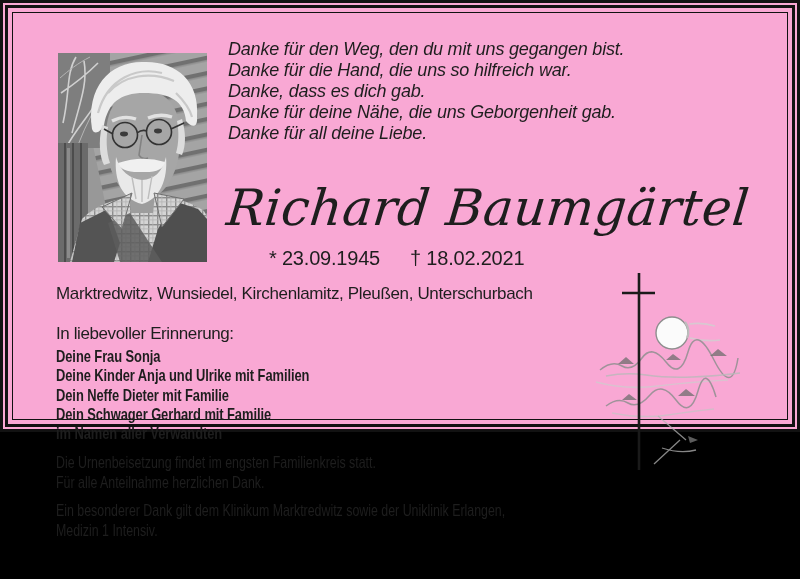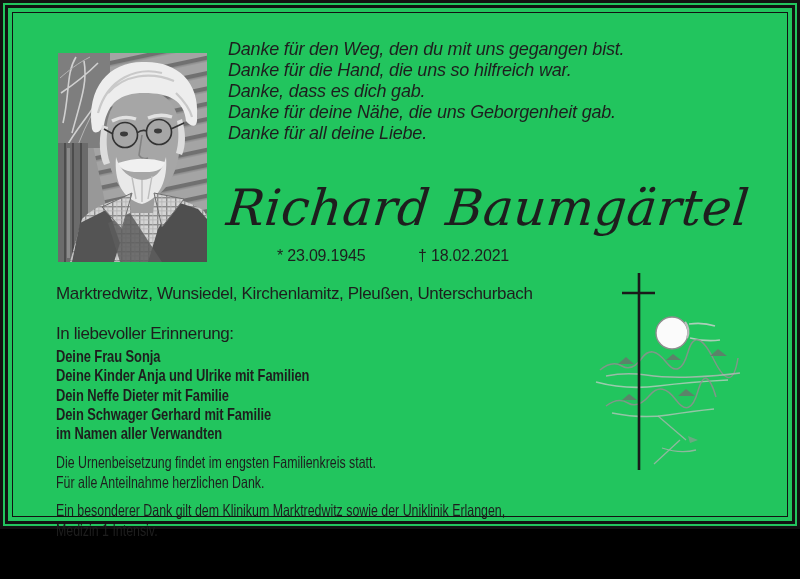--- a/index.html
+++ b/index.html
@@ -1,29 +1,29 @@
 <!DOCTYPE html>
 <html><head>
 <meta charset="utf-8">
 <style>
   html,body{margin:0;padding:0;background:#000;}
   body{width:800px;height:579px;overflow:hidden;position:relative;
        font-family:"Liberation Sans",sans-serif;color:#1e1e1e;}
-  .card{position:absolute;left:0;top:0;width:800px;height:529px;background:#22c55e;}
+  .card{position:absolute;left:0;top:0;width:800px;height:432px;background:#f9a8d4;}
   .frame{position:absolute;pointer-events:none;}
   .frame.outer{inset:0;border:3px solid #121212;}
   .frame.mid{inset:5px;border:3px solid #121212;}
   .frame.inner{inset:12px;border:1px solid #121212;}
   .abs{position:absolute;white-space:nowrap;}
   .poem{left:228px;top:39px;font-style:italic;font-size:18px;line-height:21px;letter-spacing:-0.2px;}
   .farewell{left:228px;top:155px;font-size:17.5px;letter-spacing:-0.2px;}
   .name{left:224px;top:180px;font-family:"DejaVu Serif",serif;font-style:italic;
         font-size:50px;line-height:56px;transform:skewX(-6deg);transform-origin:0 100%;
         letter-spacing:0.5px;}
-  .dates{top:247px;font-size:16px;letter-spacing:-0.2px;margin-left:8px;}
+  .dates{top:247px;font-size:20px;letter-spacing:-0.2px;}
   .birth{left:269px;}
   .death{left:410px;text-align:center;}
   .places{left:56px;top:284px;font-size:17px;letter-spacing:-0.35px;}
   .remember{left:56px;top:324px;font-size:17px;letter-spacing:-0.4px;}
   .mourners{left:56px;top:347px;font-size:17px;font-weight:bold;line-height:19.3px;
             transform:scaleX(0.76);transform-origin:0 0;letter-spacing:-0.1px;}
   .smallpar{font-size:16.5px;line-height:20px;transform:scaleX(0.75);transform-origin:0 0;
             letter-spacing:0px;}
   .funeral{left:56px;top:452px;}
   .thanks{left:56px;top:500px;}

